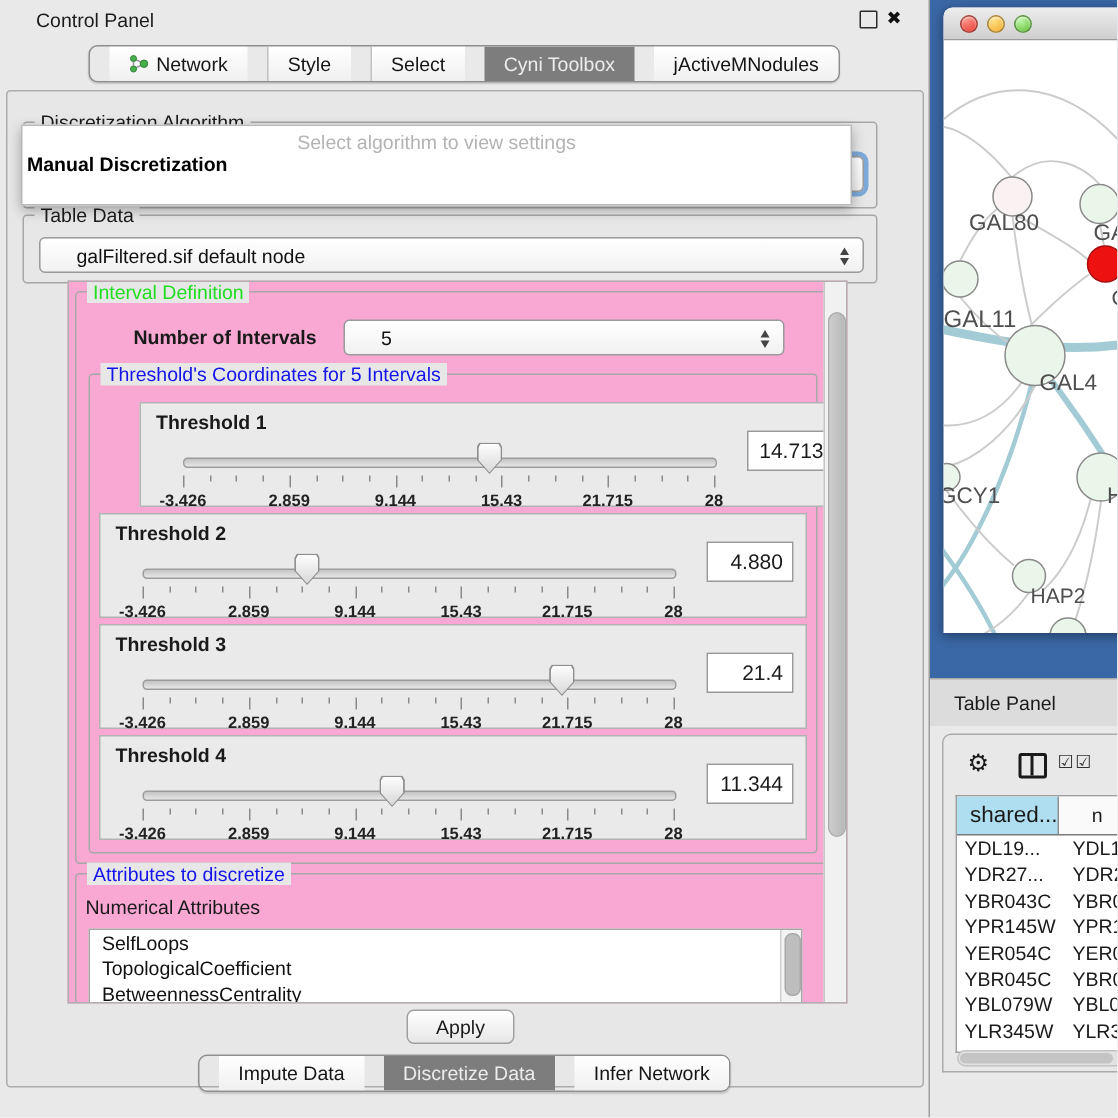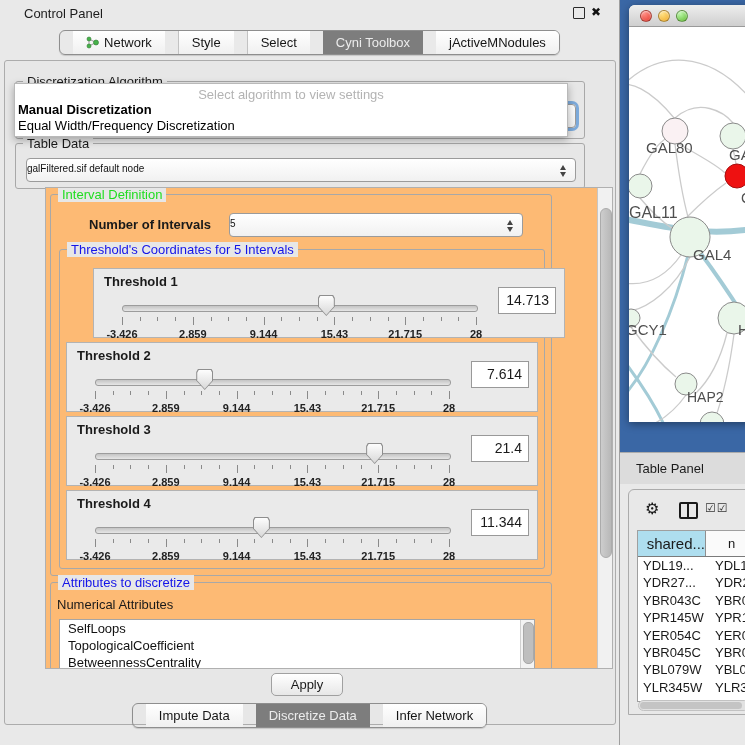--- a/index.html
+++ b/index.html
@@ -23,40 +23,40 @@
   .seg.sel+.seg{border-left:none;}
 
   .main-panel{position:absolute;left:4px;top:60px;width:612px;height:665px;background:#E7E7E7;border:1px solid #ACACAC;border-radius:3px;box-sizing:border-box;}
 
   .group{position:absolute;border:1px solid #A8A8A8;border-radius:3px;box-sizing:border-box;}
   .gtitle{position:absolute;top:-8px;left:7px;background:#E7E7E7;padding:0 4px;font-size:13px;line-height:15px;color:#1a1a1a;white-space:nowrap;}
   .gtitle.green{color:var(--green-title,#21DD21);}
   .gtitle.blue{color:var(--blue-title,#1414E8);}
 
   .combo{position:absolute;height:24px;background:linear-gradient(#FFFFFF,#F1F1F1);border:1px solid #9B9B9B;border-radius:4px;box-sizing:border-box;}
-  .combo .cval{position:absolute;left:0;top:4px;font-size:10px;color:#111;white-space:nowrap;}
+  .combo .cval{position:absolute;left:24px;top:4px;font-size:13px;color:#111;white-space:nowrap;}
   .spin{position:absolute;right:8px;top:5px;width:7px;height:14px;}
   .spin:before,.spin:after{content:"";position:absolute;left:0;border-left:3.5px solid transparent;border-right:3.5px solid transparent;}
   .spin:before{top:1px;border-bottom:5px solid #444;}
   .spin:after{bottom:1px;border-top:5px solid #444;}
   .focusring{box-shadow:0 0 0 3px rgba(90,150,214,.75);}
 
   
   .algo-group{left:10px;top:20px;width:570px;height:58px;}
   .algo-combo{left:10px;top:22px;width:550px;}
   .popup{position:absolute;left:9px;top:22px;width:552px;height:52px;background:#FFFFFF;border:1px solid #B9B9B9;box-shadow:0 3px 8px rgba(0,0,0,.3);z-index:30;}
   .popup-ph{position:absolute;left:0;top:3px;width:100%;text-align:center;color:#B3B3B3;font-size:13px;}
   .popup-opt{position:absolute;left:3px;font-size:13px;color:#000;white-space:nowrap;}
   .popup-opt.b{top:18px;font-weight:bold;}
   .popup-opt.n{top:34px;}
 
   .tabledata-group{left:10px;top:82px;width:570px;height:46px;}
   .tabledata-combo{left:10px;top:14px;width:550px;}
 
-  .scrollview{position:absolute;left:40px;top:126px;width:568px;height:482px;border:1px solid #B0B0B0;background:#fdba74;overflow:hidden;box-sizing:border-box;}
+  .scrollview{position:absolute;left:40px;top:126px;width:520px;height:482px;border:1px solid #B0B0B0;background:#f9a8d4;overflow:hidden;box-sizing:border-box;}
   .vscroll{position:absolute;right:0;top:0;width:15px;height:480px;background:#F1F1F1;border-left:1px solid #C6C6C6;box-sizing:border-box;}
   .vthumb{position:absolute;left:2px;top:20px;width:10px;height:348px;background:linear-gradient(90deg,#CDCDCD,#B8B8B8);border:1px solid #ABABAB;border-radius:6px;}
 
   .interval-group{left:4px;top:6px;width:502px;height:382px;}
   .noi-label{position:absolute;left:38px;top:22px;font-weight:bold;font-size:13px;text-align:center;}
   .noi-combo{left:178px;top:18px;width:294px;}
   .thresh-group{left:8px;top:54px;width:486px;height:320px;}
 
   .thr-box{position:absolute;left:6px;width:472px;height:70px;border:1px solid #B3B3B3;background:#EAEAEA;box-sizing:border-box;}
   .thr-label{position:absolute;left:10px;top:5px;font-weight:bold;font-size:13px;}
@@ -152,21 +152,20 @@
       <div class="group algo-group">
         <span class="gtitle">Discretization Algorithm</span>
         <div class="combo algo-combo focusring">
             <span class="spin"></span>
           </div>
       </div>
 
       <div class="popup">
         <div class="popup-ph">Select algorithm to view settings</div>
         <div class="popup-opt b">Manual Discretization</div>
-        <div class="popup-opt n">Equal Width/Frequency Discretization</div>
       </div>
 
       <div class="group tabledata-group">
         <span class="gtitle">Table Data</span>
         <div class="combo tabledata-combo">
           <span class="cval">galFiltered.sif default node</span>
           <span class="spin"></span>
         </div>
       </div>
 
@@ -246,21 +245,21 @@
                     <div class="ticklabel" style="left: 28px;">-3.426</div>
                     <div class="ticklabel" style="left: 98.8px;">2.859</div>
                     <div class="ticklabel" style="left: 169.6px;">9.144</div>
                     <div class="ticklabel" style="left: 240.4px;">15.43</div>
                     <div class="ticklabel" style="left: 311.2px;">21.715</div>
                     <div class="ticklabel" style="left: 382px;">28</div>
                     <div class="thumb" style="left: 129.239px;">
                       <div class="thumb-in"></div>
                     </div>
                   </div>
-                  <div class="thr-value">7.614</div>
+                  <div class="thr-value">4.880</div>
                 </div>
                 <div class="thr-box" style="top: 166px;">
                   <div class="thr-label">Threshold 3</div>
                   <div class="slider">
                     <div class="track"></div>
                     <div class="tick major" style="left: 28px;"></div>
                     <div class="tick" style="left: 45.7px;"></div>
                     <div class="tick" style="left: 63.4px;"></div>
                     <div class="tick" style="left: 81.1px;"></div>
                     <div class="tick major" style="left: 98.8px;"></div>

